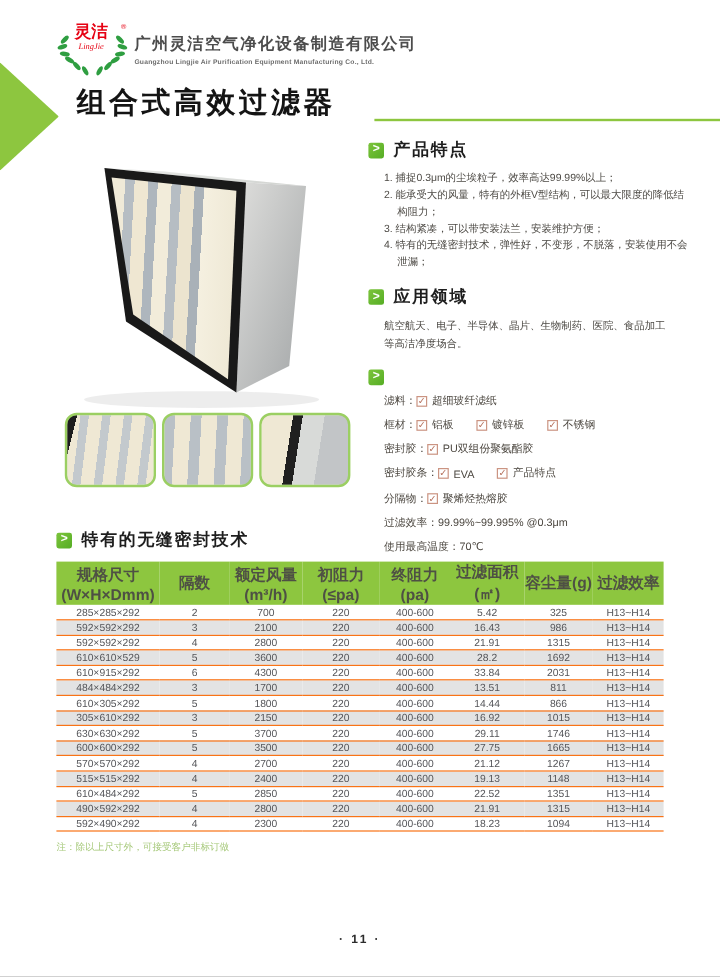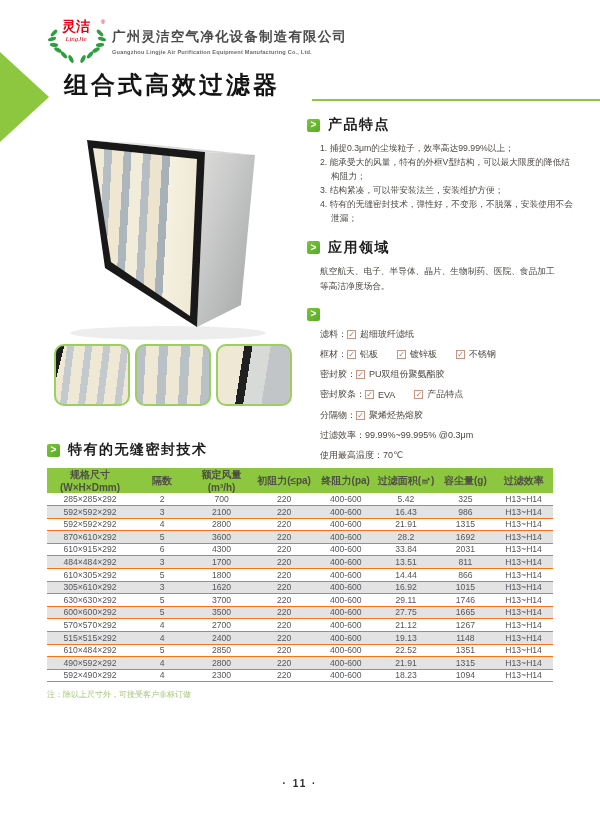--- a/index.html
+++ b/index.html
@@ -48,21 +48,21 @@
   .materials { padding-left:13px; }
   .mat-row { display:flex; align-items:center; font-size:9px; color:#4b463f; margin-bottom:7.2px; }
   .mat-label { flex:0 0 auto; }
   .mat-opt { display:inline-flex; align-items:center; margin-right:19px; }
   .cb { width:9px; height:9px; border:1px solid #cb9482; color:#b5705c; font-size:8px; line-height:7px;
         display:inline-flex; align-items:center; justify-content:center; margin-right:4px; flex:0 0 auto; }
 
   
   .table-sec { position:absolute; left:47px; top:441px; width:506px; }
   table { width:100%; border-collapse:collapse; table-layout:fixed; margin-top:9px; }
-  th { background:#8dc63f; color:#4e5044; font-size:10px; font-weight:700; height:24px; text-align:center; padding:0; }
+  th { background:#8dc63f; color:#4e5044; font-size:13px; font-weight:700; height:24px; text-align:center; padding:0; }
   td { font-size:8.6px; color:#55565a; height:12.6px; text-align:center; padding:0; line-height:1; }
   tbody tr { border-bottom:1px solid #f97316; }
   tbody tr:nth-child(even) { background:#e3e3e3; }
   th:nth-child(1),td:nth-child(1){width:17%;}
   th:nth-child(2),td:nth-child(2){width:11.5%;}
   th:nth-child(3),td:nth-child(3){width:12%;}
   th:nth-child(4),td:nth-child(4){width:12.7%;}
   th:nth-child(5),td:nth-child(5){width:11.7%;}
   th:nth-child(6),td:nth-child(6){width:12.1%;}
   th:nth-child(7),td:nth-child(7){width:11.4%;}
@@ -272,21 +272,21 @@
             <td>592×592×292</td>
             <td>4</td>
             <td>2800</td>
             <td>220</td>
             <td>400-600</td>
             <td>21.91</td>
             <td>1315</td>
             <td>H13~H14</td>
           </tr>
           <tr>
-            <td>870×610×292</td>
+            <td>610×610×529</td>
             <td>5</td>
             <td>3600</td>
             <td>220</td>
             <td>400-600</td>
             <td>28.2</td>
             <td>1692</td>
             <td>H13~H14</td>
           </tr>
           <tr>
             <td>610×915×292</td>
@@ -314,21 +314,21 @@
             <td>1800</td>
             <td>220</td>
             <td>400-600</td>
             <td>14.44</td>
             <td>866</td>
             <td>H13~H14</td>
           </tr>
           <tr>
             <td>305×610×292</td>
             <td>3</td>
-            <td>1620</td>
+            <td>2150</td>
             <td>220</td>
             <td>400-600</td>
             <td>16.92</td>
             <td>1015</td>
             <td>H13~H14</td>
           </tr>
           <tr>
             <td>630×630×292</td>
             <td>5</td>
             <td>3700</td>

